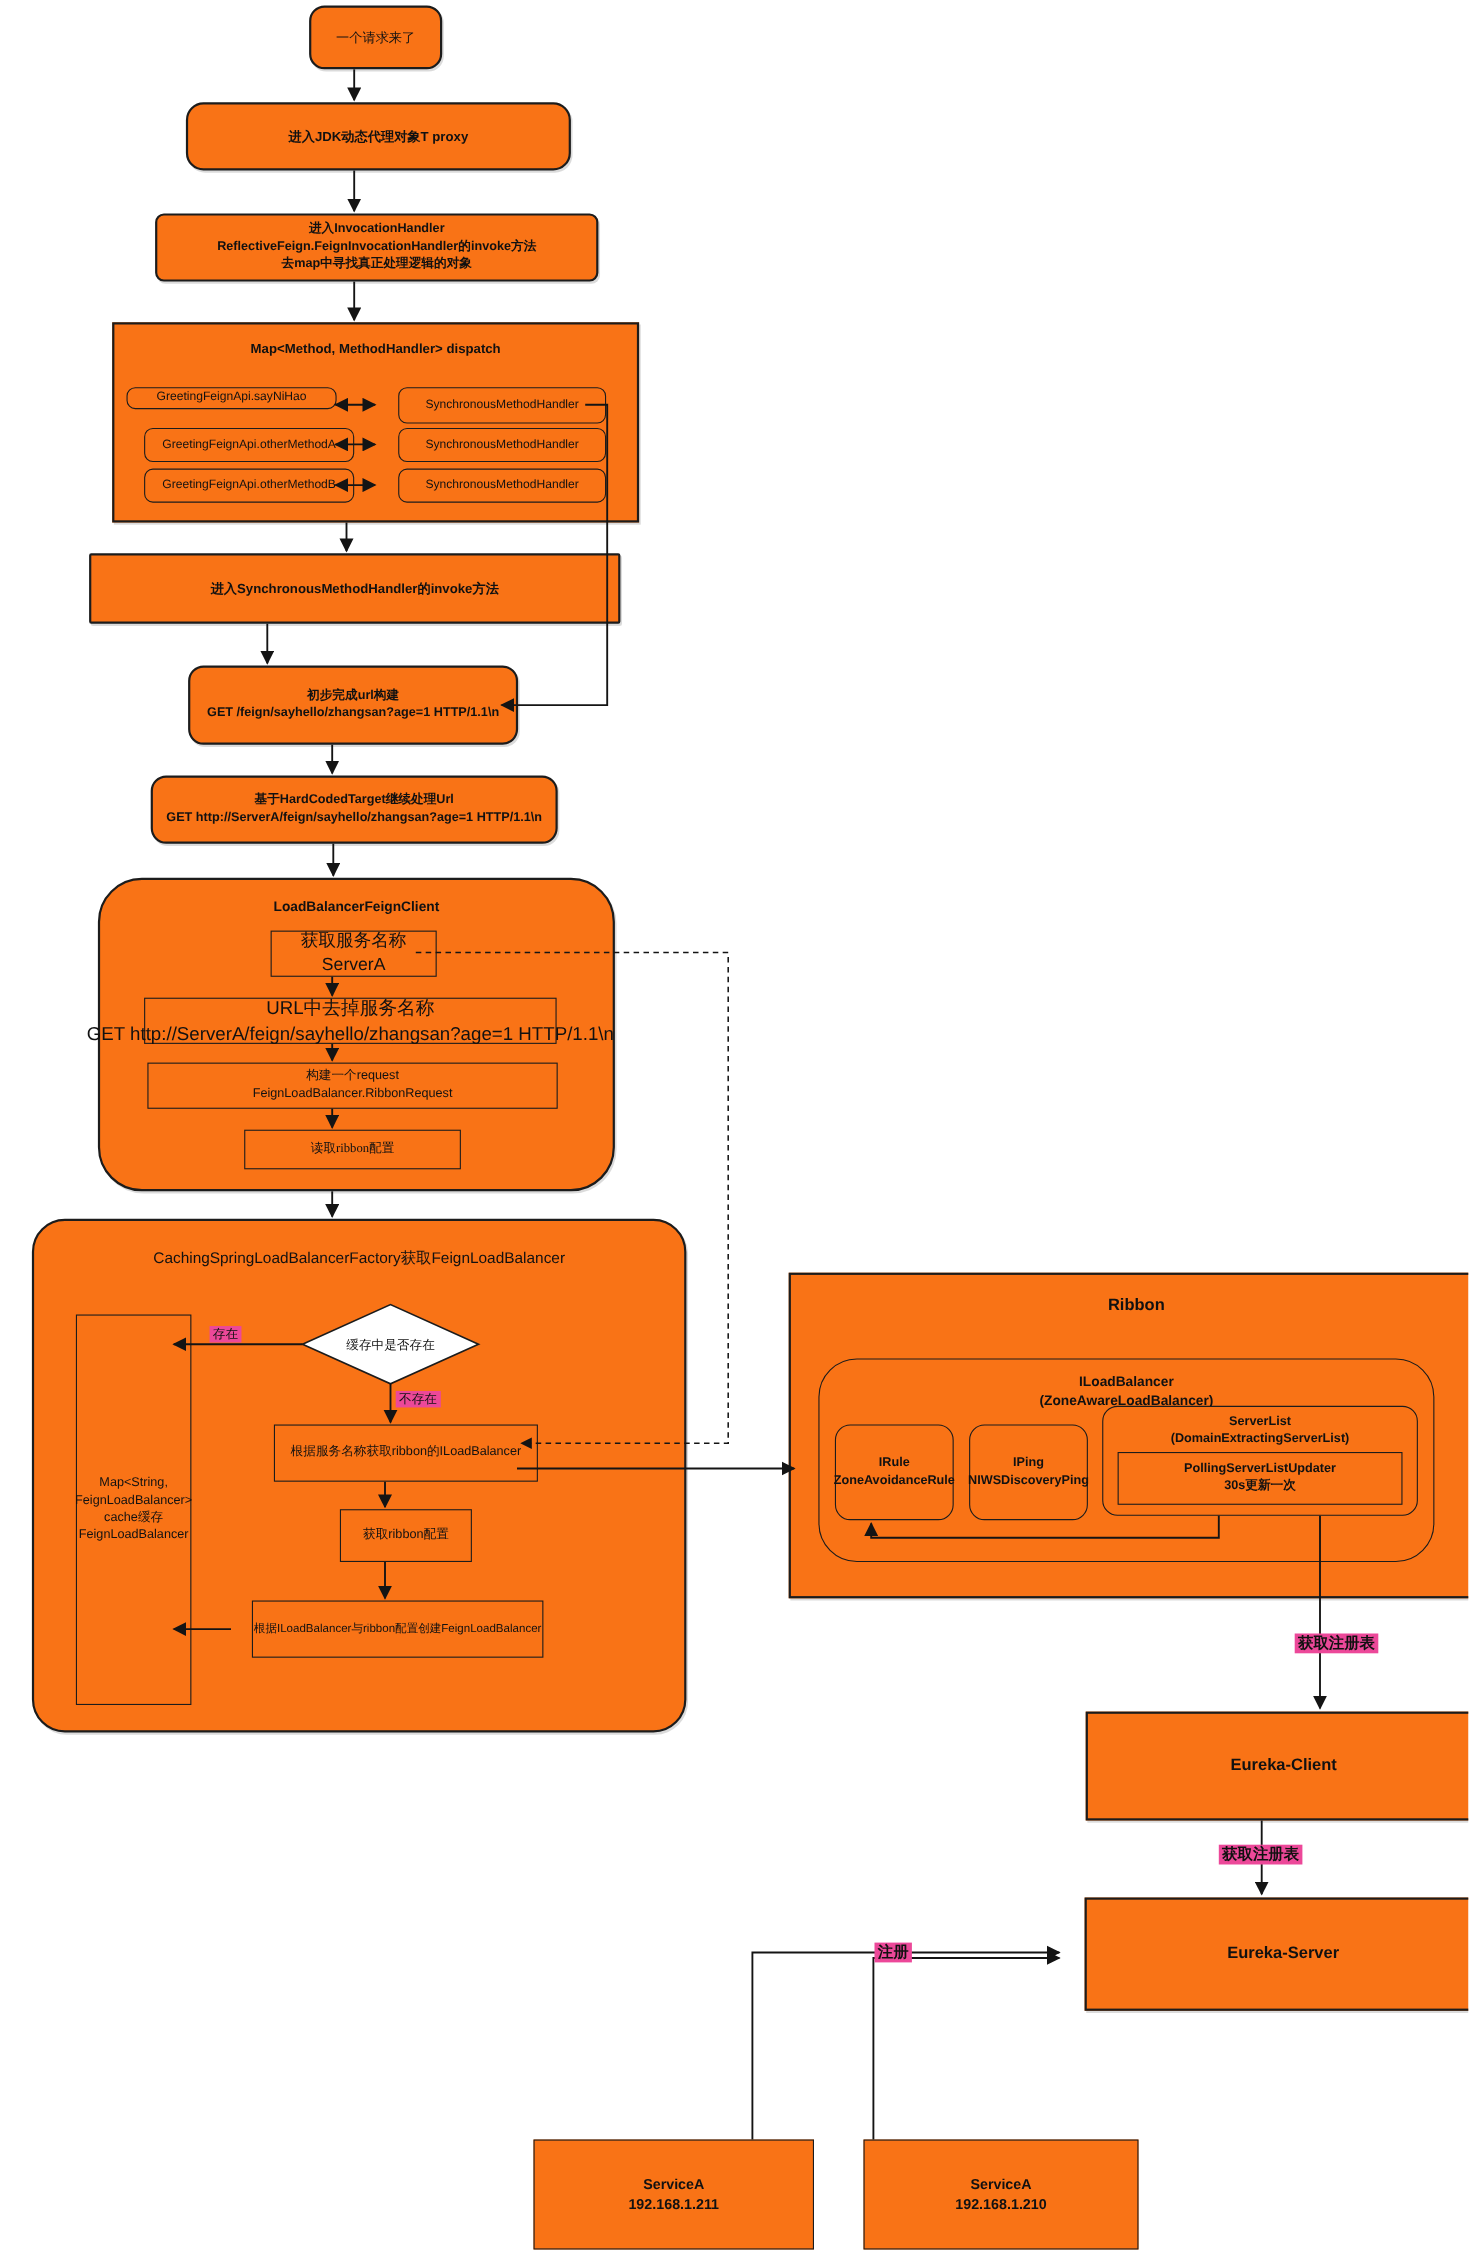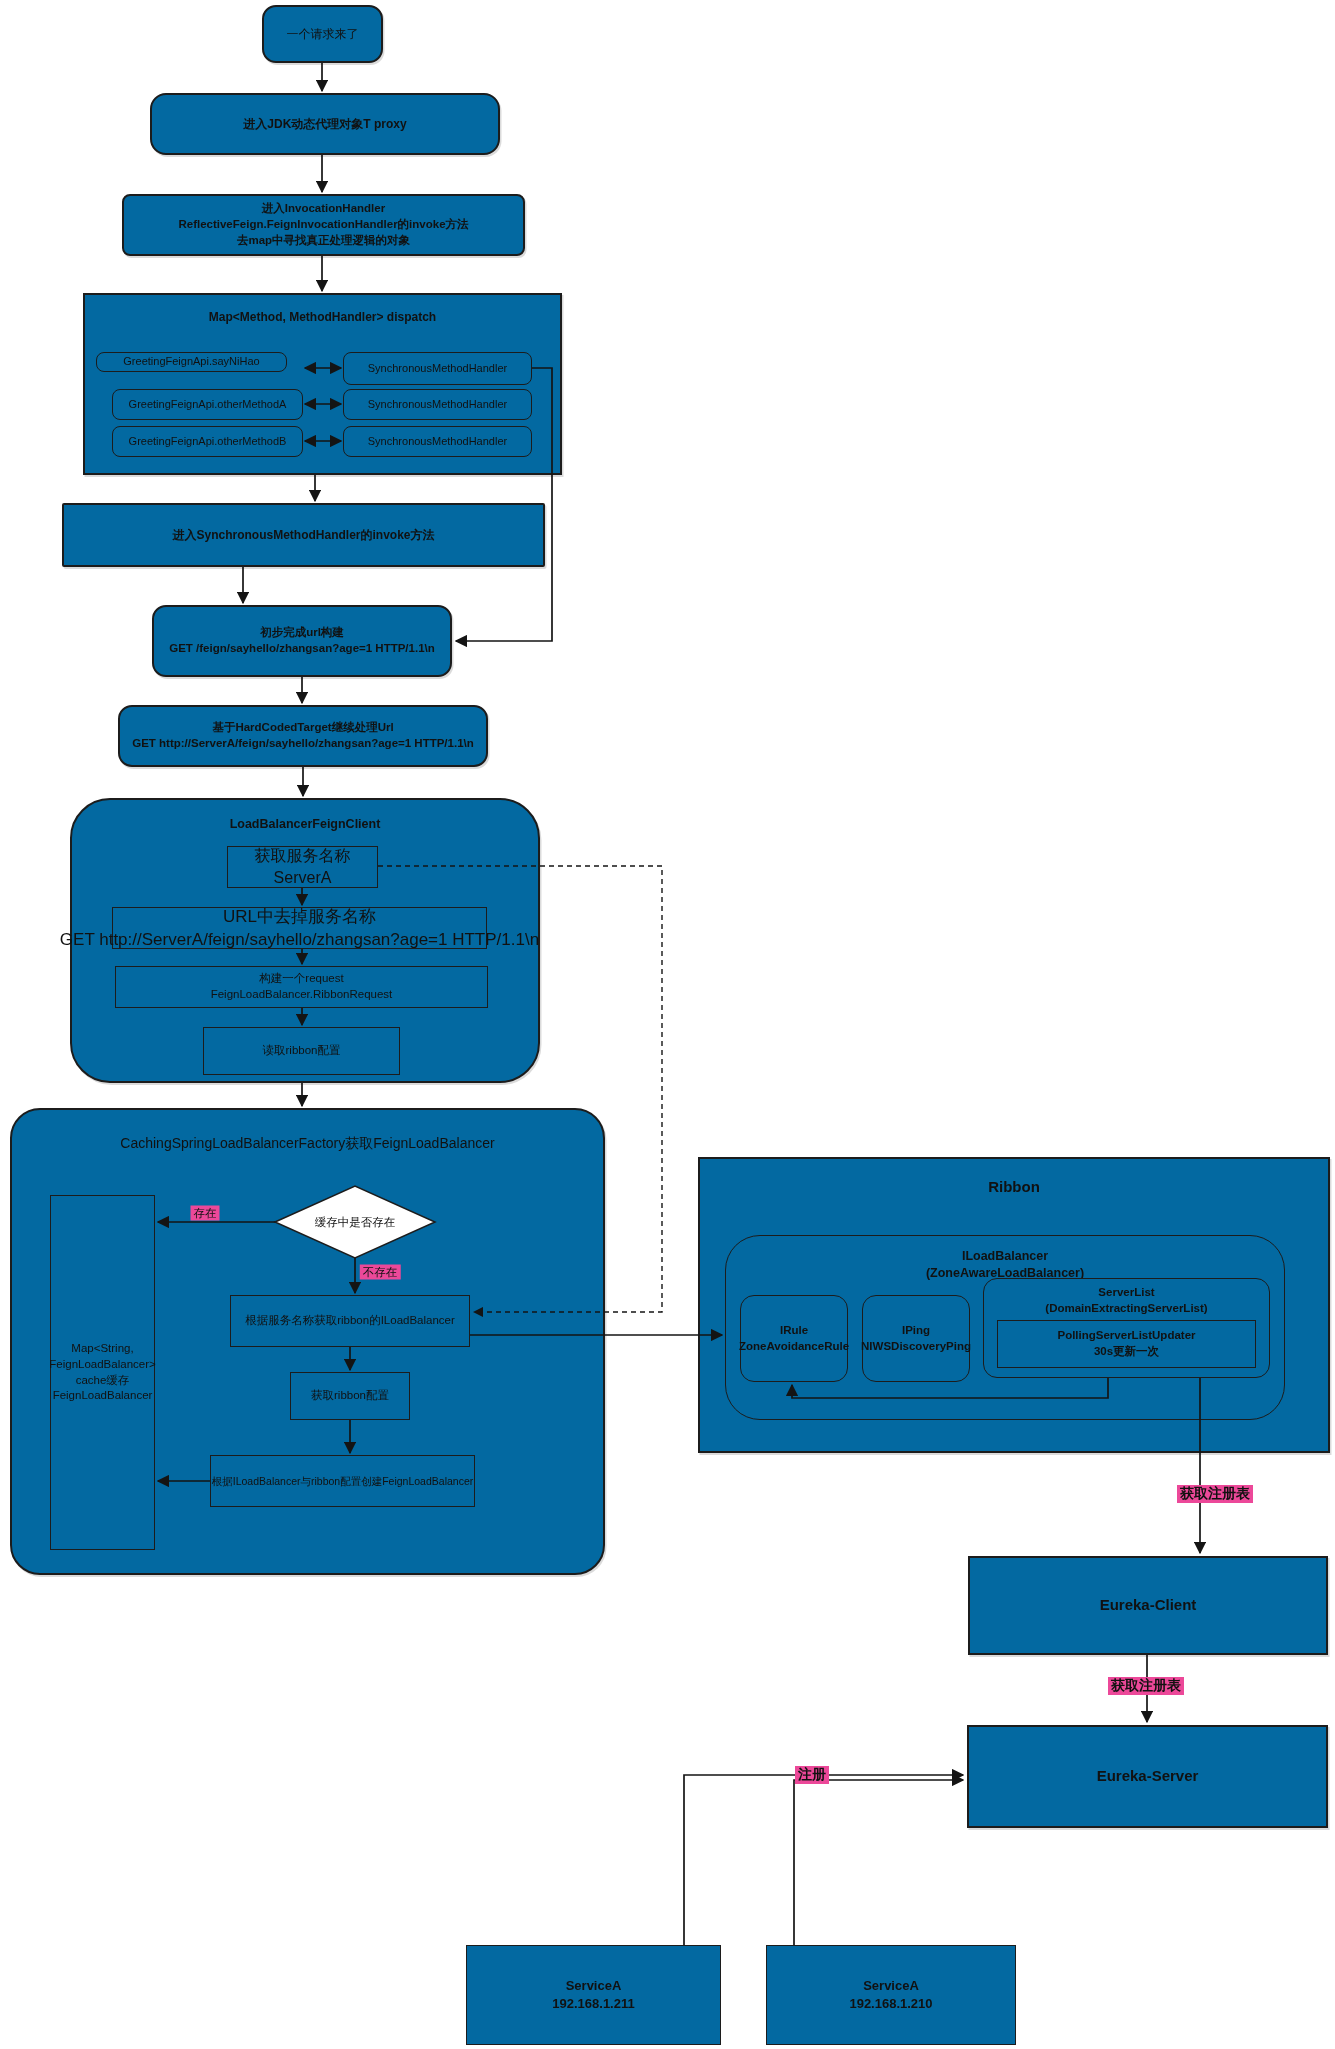--- a/index.html
+++ b/index.html
@@ -1,20 +1,20 @@
 <!DOCTYPE html>
 <html><head>
 <meta charset="utf-8">
 <style>
   html,body{margin:0;padding:0;background:#ffffff;}
   .stage{position:relative;width:1335px;height:2049px;background:#fff;overflow:hidden;
          font-family:"Liberation Sans","DejaVu Sans",sans-serif;color:#111;}
-  .node{position:absolute;box-sizing:border-box;background:#0369a1;border:1.4px solid #1c1c1c;
+  .node{position:absolute;box-sizing:border-box;background:#f97316;border:1.4px solid #1c1c1c;
         display:flex;flex-direction:column;justify-content:center;align-items:center;
-        text-align:left;font-size:12px;line-height:1.38;padding:2px 5px;}
+        text-align:left;font-size:12px;line-height:1.38;padding:2px 5px;margin-left:19px;}
   .node.container{justify-content:flex-start;}
   .node.sketch{border-width:2px;box-shadow:1.5px 2px 0 rgba(0,0,0,0.14);}
   .node.bold{font-weight:bold;}
   .node .line{white-space:nowrap;}
   .edge-layer{position:absolute;left:0;top:0;z-index:30;pointer-events:none;}
   .node-layer{position:absolute;left:0;top:0;width:100%;height:100%;z-index:10;}
   .label-layer{position:absolute;left:0;top:0;width:100%;height:100%;z-index:40;pointer-events:none;}
   .edge{fill:none;stroke:#141414;stroke-width:1.7;}
   .edge.dashed{stroke-dasharray:5 4;stroke-width:1.4;}
   .diamond{fill:#ffffff;stroke:#1c1c1c;stroke-width:1.5;}
@@ -79,21 +79,21 @@
         <div class="line">ServerA</div>
       </div>
       <div class="node" style="left: 112px; top: 907px; width: 375px; height: 42px; font-size: 17px;">
         <div class="line">URL中去掉服务名称</div>
         <div class="line">GET http://ServerA/feign/sayhello/zhangsan?age=1 HTTP/1.1\n</div>
       </div>
       <div class="node" style="left: 115px; top: 966px; width: 373px; height: 42px; font-size: 11.5px;">
         <div class="line">构建一个request</div>
         <div class="line">FeignLoadBalancer.RibbonRequest</div>
       </div>
-      <div class="node" style="left: 203px; top: 1027px; width: 197px; height: 48px; font-size: 11.5px;">
+      <div class="node" style="left: 203px; top: 1027px; width: 197px; height: 36px; font-size: 11.5px; font-family: Liberation Serif, serif;">
         <div class="line">读取ribbon配置</div>
       </div>
       <div class="node container sketch" style="left: 10px; top: 1108px; width: 595px; height: 467px; border-radius: 30px; font-size: 14px; padding-top: 24px;">
         <div class="line">CachingSpringLoadBalancerFactory获取FeignLoadBalancer</div>
       </div>
       <div class="node" style="left: 50px; top: 1195px; width: 105px; height: 355px; font-size: 11.5px;">
         <div class="line">Map&lt;String,</div>
         <div class="line">FeignLoadBalancer&gt;</div>
         <div class="line">cache缓存</div>
         <div class="line">FeignLoadBalancer</div>

